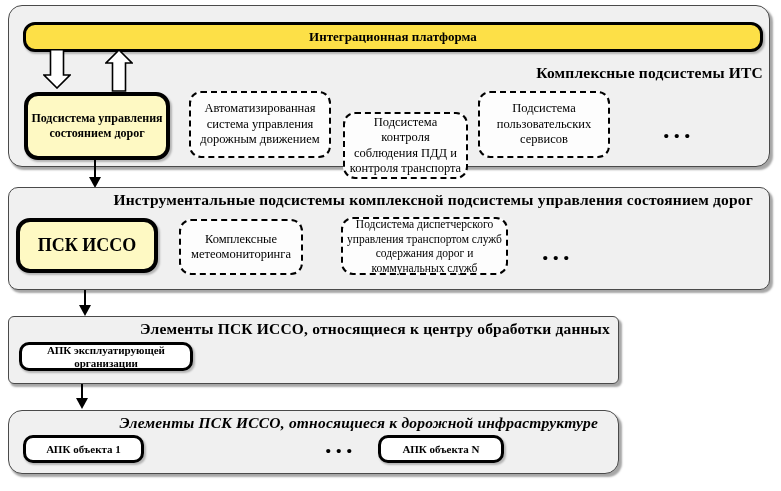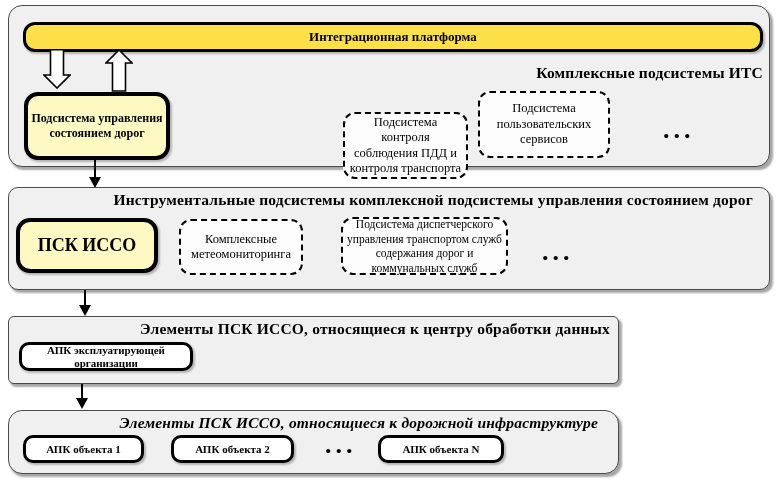--- a/index.html
+++ b/index.html
@@ -61,20 +61,21 @@
 <div id="canvas">
 
   <div class="section" style="left:8px;top:5px;width:762px;height:162px;">
     <div class="bar" style="left:14px;top:16px;width:740px;height:30px;">
       <span>Интеграционная платформа</span>
     </div>
     <div class="sec-title" style="top:52px;padding-right:6px;margin-top:6px;">Комплексные подсистемы ИТС</div>
 
     <div class="solid-box" style="left:15px;top:86px;width:146px;height:68px;">Подсистема управления состоянием дорог</div>
 
+    <div class="dashed-box" style="left:180px;top:85px;width:142px;height:67px;">Автоматизированная система управления дорожным движением</div>
     <div class="dashed-box" style="left:334px;top:85px;width:125px;height:67px;margin-top:21px;">Подсистема контроля соблюдения ПДД и контроля транспорта</div>
     <div class="dashed-box" style="left:469px;top:85px;width:132px;height:67px;">Подсистема пользовательских сервисов</div>
     <div class="ellipsis" style="left:654px;top:111px;">...</div>
   </div>
 
   <svg class="arrow" style="left:43px;top:49px;" width="28" height="40" viewBox="0 0 28 40">
     <polygon points="7.5,0.8 20.5,0.8 20.5,26 27,26 14,39 1,26 7.5,26" fill="#ffffff" stroke="#000" stroke-width="1.6"></polygon>
   </svg>
   <svg class="arrow" style="left:105px;top:49px;" width="28" height="43" viewBox="0 0 28 43">
     <polygon points="14,1 27,14 20.5,14 20.5,42 7.5,42 7.5,14 1,14" fill="#ffffff" stroke="#000" stroke-width="1.6"></polygon>
@@ -104,18 +105,17 @@
   </div>
 
   <div class="section" style="left:8px;top:316px;width:611px;height:68px;border-radius:6px;">
     <div class="sec-title" style="top:3px;padding-right:8px;">Элементы ПСК ИССО, относящиеся к центру обработки данных</div>
     <div class="small-box" style="left:10px;top:25px;width:174px;height:29px;">АПК эксплуатирующей организации</div>
   </div>
 
   <div class="section" style="left:8px;top:410px;width:611px;height:64px;">
     <div class="sec-title" style="top:3px;padding-right:20px;font-style:italic;">Элементы ПСК ИССО, относящиеся к дорожной инфраструктуре</div>
     <div class="small-box" style="left:14px;top:24px;width:121px;height:28px;">АПК объекта 1</div>
-    <div class="small-box" style="left:162px;top:24px;width:123px;height:28px;">АПК объекта 2</div>
     <div class="ellipsis" style="left:316px;top:21px;">...</div>
     <div class="small-box" style="left:369px;top:24px;width:126px;height:28px;">АПК объекта N</div>
   </div>
 
 </div>
 
 </body></html>

